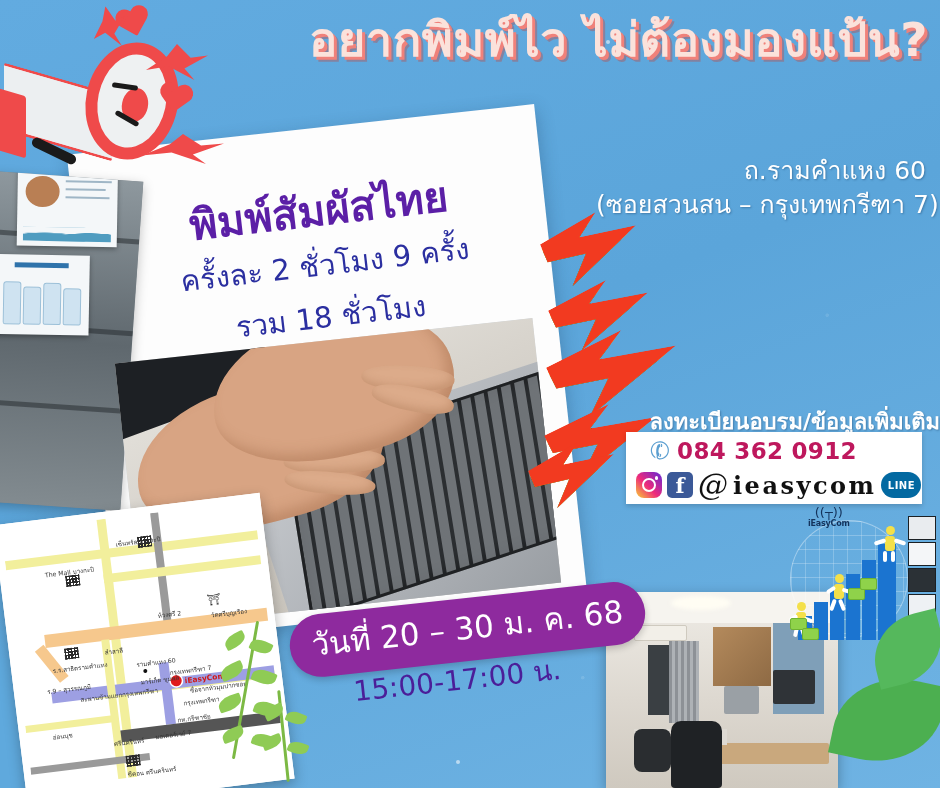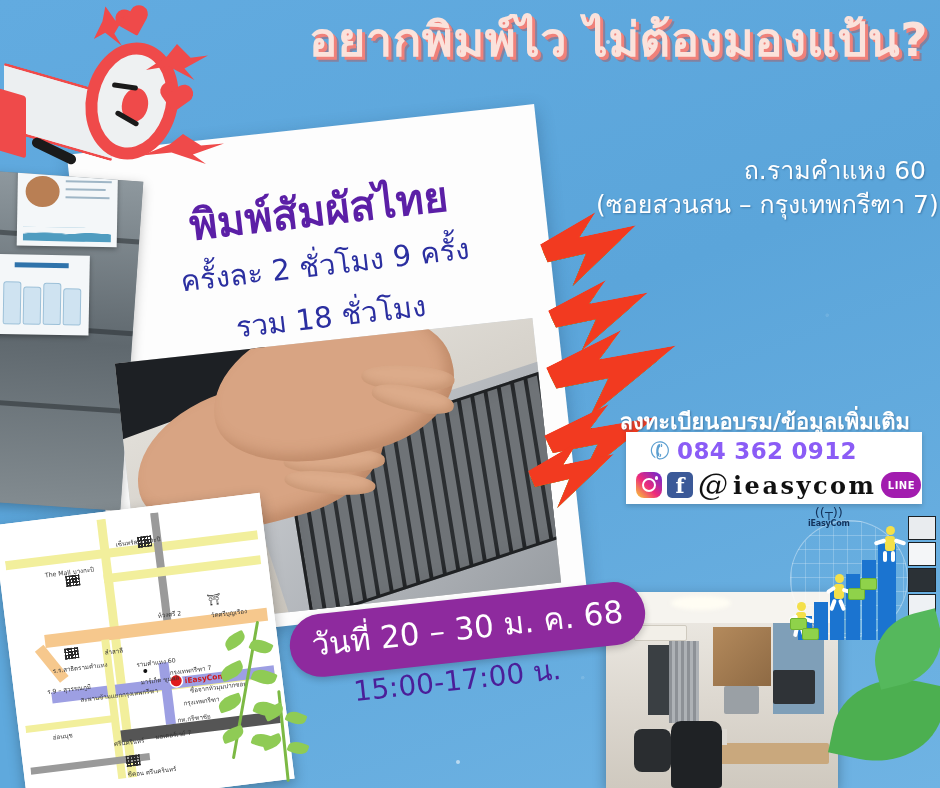--- a/index.html
+++ b/index.html
@@ -43,34 +43,34 @@
   
   .address-block{
     position:absolute;right:14px;top:154px;width:330px;text-align:right;z-index:30;
     color:#ffffff;font-size:25px;line-height:1.34;
     text-shadow:1px 1px 2px rgba(30,70,110,.45);
   }
   .address-block div{white-space:nowrap;}
 
   
   .contact-title{
-    position:absolute;right:30px;top:404px;width:330px;text-align:right;z-index:30;
+    position:absolute;right:0;top:404px;width:330px;text-align:right;z-index:30;
     color:#ffffff;font-size:22px;font-weight:bold;white-space:nowrap;
     text-shadow:1px 1px 2px rgba(30,70,110,.45);
   }
   .contact-card{
     position:absolute;right:18px;top:432px;width:296px;height:72px;z-index:30;
     background:#ffffff;box-shadow:0 2px 5px rgba(0,0,0,.18);
     display:flex;flex-direction:column;justify-content:center;padding:2px 8px;box-sizing:border-box;
   }
   .contact-row{display:flex;align-items:center;gap:7px;height:34px;}
   .contact-row.r1{justify-content:flex-start;padding-left:16px;}
   .contact-row.r2{justify-content:flex-start;padding-left:2px;gap:5px;}
   .teacher-name{font-size:18px;color:#111;}
-  .phone-number{font-size:23px;font-weight:bold;color:#8b5cf6;letter-spacing:.3px;}
+  .phone-number{font-size:23px;font-weight:bold;color:#be185d;letter-spacing:.3px;}
   .handle-text{
     font-family:"DejaVu Serif","Liberation Serif",serif;
     font-size:24px;font-weight:bold;color:#111;letter-spacing:2.5px;
   }
   .at-glyph{
     font-family:"DejaVu Serif","Liberation Serif",serif;
     font-size:30px;font-style:italic;color:#111;line-height:1;
   }
   .ig-icon{
     width:26px;height:26px;border-radius:8px;
@@ -84,21 +84,21 @@
   .ig-icon::after{
     content:"";position:absolute;right:4px;top:4px;width:3.5px;height:3.5px;
     border-radius:50%;background:#fff;
   }
   .fb-icon{
     width:26px;height:26px;border-radius:5px;background:#3b5998;position:relative;flex:none;
     color:#fff;font-weight:bold;font-size:21px;font-family:"DejaVu Serif",serif;
     display:flex;align-items:center;justify-content:center;line-height:1;
   }
   .line-icon{
-    width:40px;height:26px;border-radius:13px;background:#a21caf;flex:none;
+    width:40px;height:26px;border-radius:13px;background:#0369a1;flex:none;
     color:#fff;font-size:10px;font-weight:bold;letter-spacing:.5px;
     display:flex;align-items:center;justify-content:center;
   }
   .phone-glyph{color:#5c9fd0;font-size:24px;line-height:1;transform:rotate(-18deg);flex:none;}
 
   
   .main-card{
     position:absolute;left:92px;top:128px;width:470px;height:492px;z-index:12;
     background:#fdfdfd;transform:rotate(-6.2deg);
     box-shadow:0 6px 18px rgba(20,50,80,.30);

